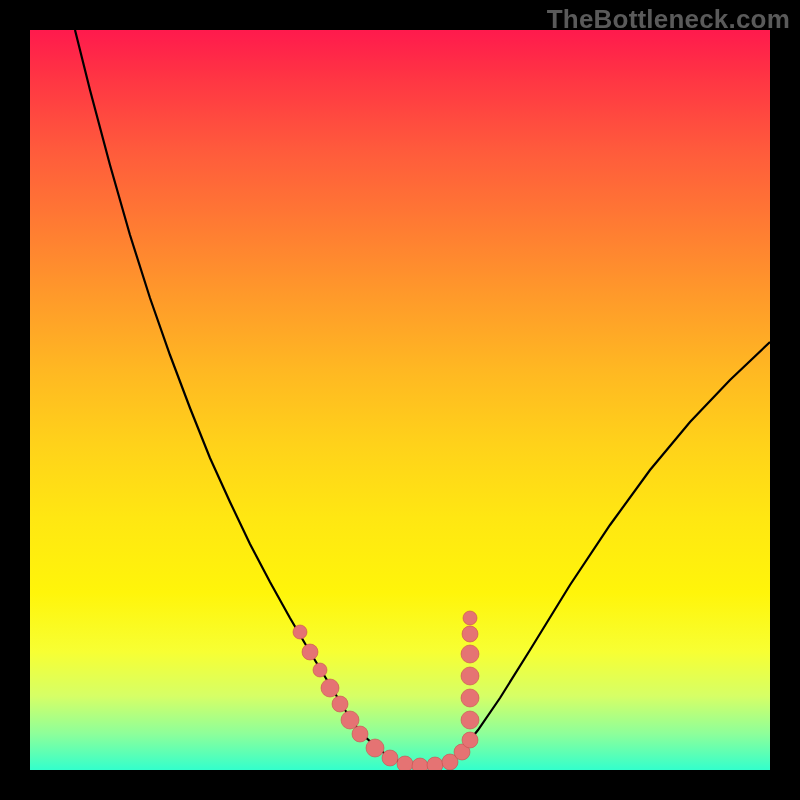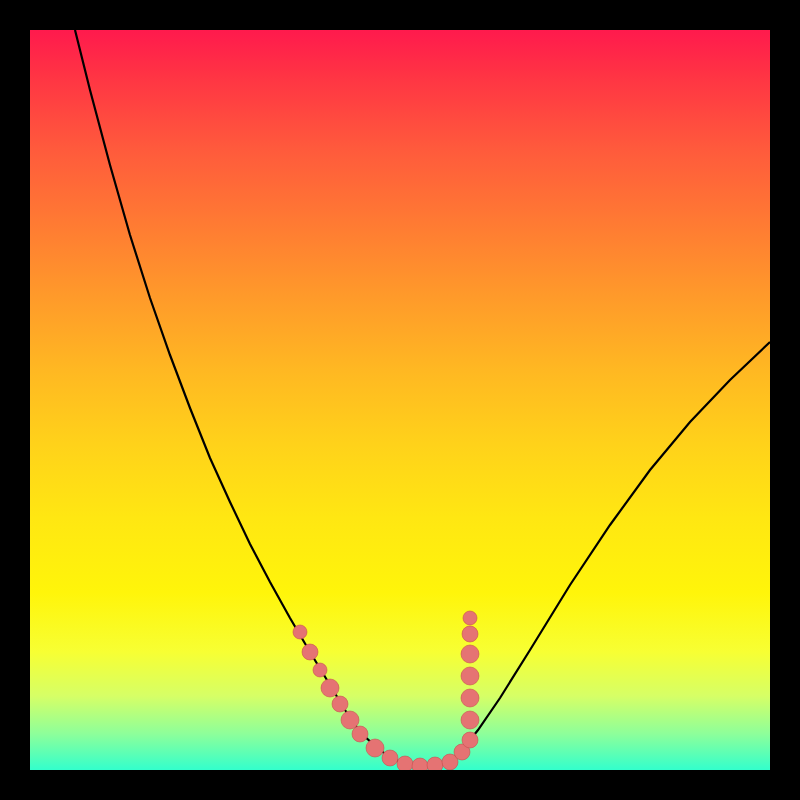--- a/index.html
+++ b/index.html
@@ -85,13 +85,14 @@
           <circle cx="440" cy="710" r="8" fill="#e57373" stroke="#c94f4f" stroke-width="0.6"></circle>
           <circle cx="440" cy="690" r="9" fill="#e57373" stroke="#c94f4f" stroke-width="0.6"></circle>
           <circle cx="440" cy="668" r="9" fill="#e57373" stroke="#c94f4f" stroke-width="0.6"></circle>
           <circle cx="440" cy="646" r="9" fill="#e57373" stroke="#c94f4f" stroke-width="0.6"></circle>
           <circle cx="440" cy="624" r="9" fill="#e57373" stroke="#c94f4f" stroke-width="0.6"></circle>
           <circle cx="440" cy="604" r="8" fill="#e57373" stroke="#c94f4f" stroke-width="0.6"></circle>
           <circle cx="440" cy="588" r="7" fill="#e57373" stroke="#c94f4f" stroke-width="0.6"></circle>
         </g>
     </svg>
   </div>
+  <div class="watermark">TheBottleneck.com</div>
 </div>
 
 </body></html>

